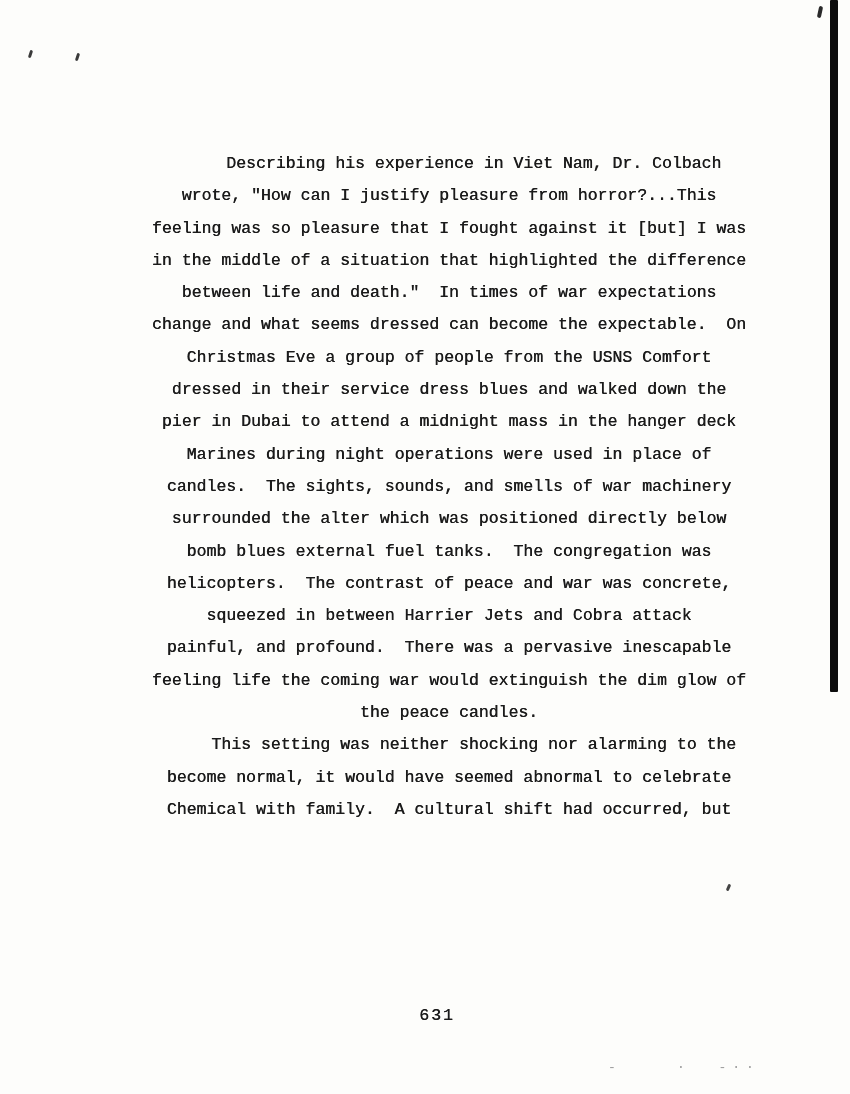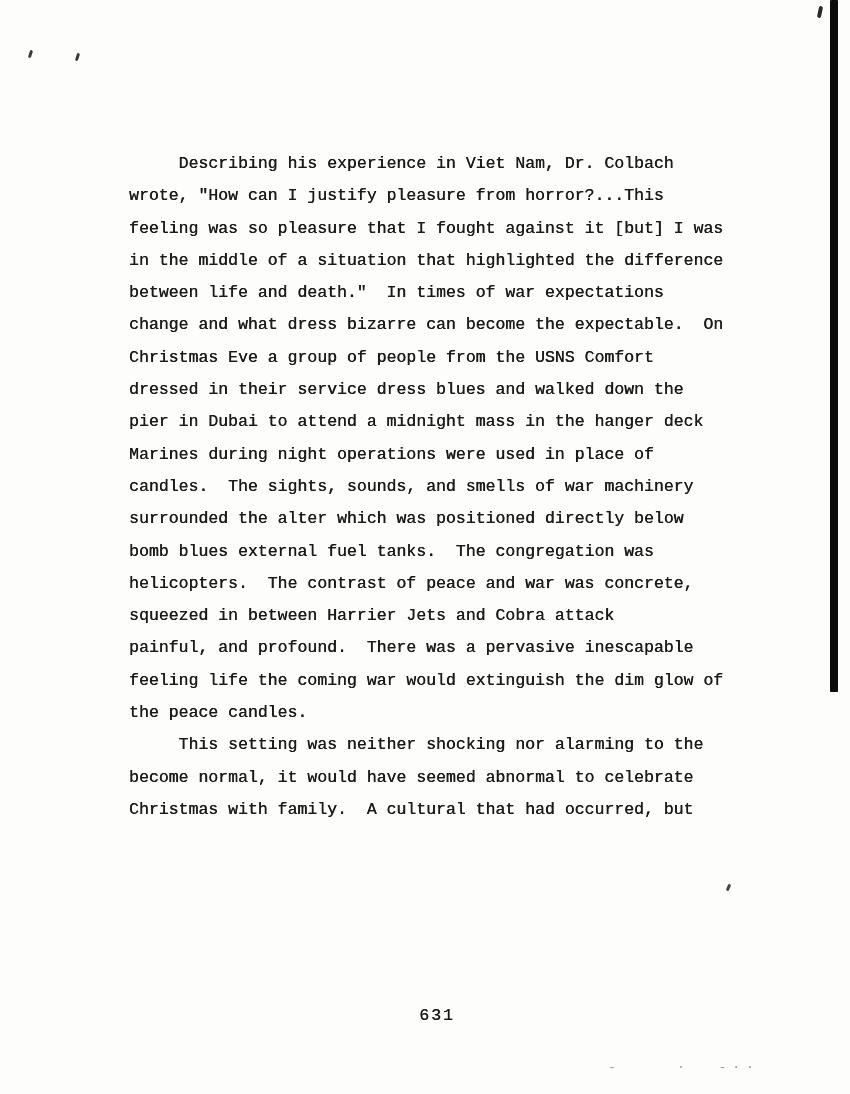--- a/index.html
+++ b/index.html
@@ -56,20 +56,21 @@
     left: 129px;
     top: 148px;
     width: 640px;
     font-size: 16.5px;
   }
   .line {
     white-space: pre;
     height: 32.3px;
     line-height: 32.3px;
     text-shadow: 0.35px 0 0 currentColor; 
+    text-align: center;
   }
   .page-number {
     position: absolute;
     top: 1006px;
     left: 0;
     width: 874px;
     text-align: center;
     font-size: 16.5px;
     letter-spacing: 2px;
     text-shadow: 0.35px 0 0 currentColor;
@@ -97,35 +98,35 @@
   <div class="tick t1"></div>
   <div class="tick t2"></div>
   <div class="tick t3"></div>
 
   <div class="text-block">
       <div class="line">     Describing his experience in Viet Nam, Dr. Colbach</div>
       <div class="line">wrote, "How can I justify pleasure from horror?...This</div>
       <div class="line">feeling was so pleasure that I fought against it [but] I was</div>
       <div class="line">in the middle of a situation that highlighted the difference</div>
       <div class="line">between life and death."  In times of war expectations</div>
-      <div class="line">change and what dress bizarre can become the expectable.  On</div>
+      <div class="line">change and what seems dressed can become the expectable.  On</div>
       <div class="line">Christmas Eve a group of people from the USNS Comfort</div>
       <div class="line">dressed in their service dress blues and walked down the</div>
       <div class="line">pier in Dubai to attend a midnight mass in the hanger deck</div>
       <div class="line">Marines during night operations were used in place of</div>
       <div class="line">candles.  The sights, sounds, and smells of war machinery</div>
       <div class="line">surrounded the alter which was positioned directly below</div>
       <div class="line">bomb blues external fuel tanks.  The congregation was</div>
       <div class="line">helicopters.  The contrast of peace and war was concrete,</div>
       <div class="line">squeezed in between Harrier Jets and Cobra attack</div>
       <div class="line">painful, and profound.  There was a pervasive inescapable</div>
       <div class="line">feeling life the coming war would extinguish the dim glow of</div>
       <div class="line">the peace candles.</div>
       <div class="line">     This setting was neither shocking nor alarming to the</div>
       <div class="line">become normal, it would have seemed abnormal to celebrate</div>
-      <div class="line">Christmas with family.  A cultural that had occurred, but</div>
+      <div class="line">Chemical with family.  A cultural shift had occurred, but</div>
     </div>
 
   <div class="page-number">631</div>
 
   <div class="bottom-marks">-    ·  -··</div>
 
 </div>
 
 </body></html>

